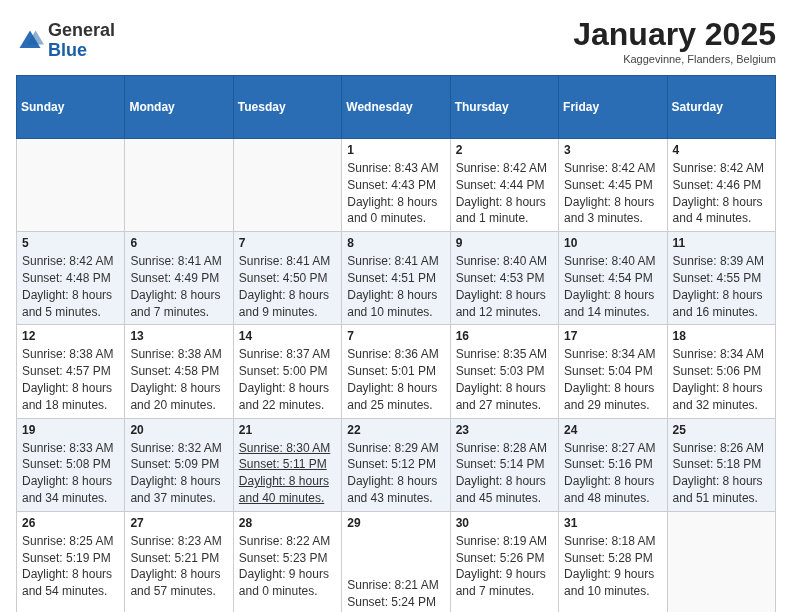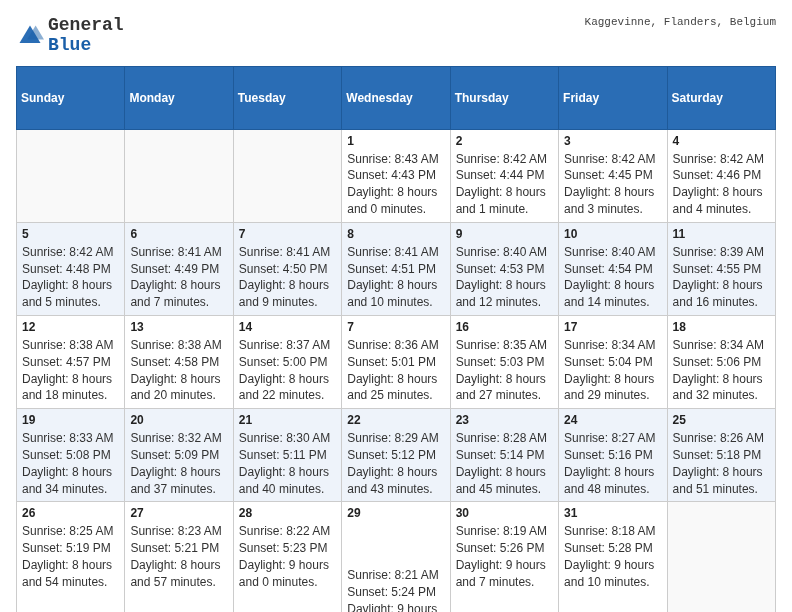--- a/index.html
+++ b/index.html
@@ -6,23 +6,22 @@
     body {
       font-family: Arial, sans-serif;
       background: #fff;
       width: 792px;
       min-height: 612px;
       padding: 16px;
     }
     .header {
       display: flex;
       justify-content: space-between;
-      align-items: flex-start;
+      align-items: center;
       margin-bottom: 10px;
-      font-family: Liberation Mono, monospace;
     }
     .logo {
       display: flex;
       align-items: center;
       gap: 4px;
     }
     .logo-text {
       display: flex;
       flex-direction: column;
       font-size: 18px;
@@ -100,20 +99,21 @@
     <svg class="logo-icon" viewBox="0 0 40 40">
       <polygon points="20,5 35,30 5,30" fill="#2a6db5"></polygon>
       <polygon points="28,5 40,25 16,25" fill="#1a5fa8" opacity="0.5"></polygon>
     </svg>
     <div class="logo-text">
       <span class="logo-general">General</span>
       <span class="logo-blue">Blue</span>
     </div>
   </div>
   <div class="title-block">
+    <div class="month-title">January 2025</div>
     <div class="location">Kaggevinne, Flanders, Belgium</div>
   </div>
 </div>
 
 <table class="calendar">
   <thead>
     <tr>
     <th>Sunday</th>
         <th>Monday</th>
         <th>Tuesday</th>
@@ -269,21 +269,21 @@
         </td>
         <td>
           <div class="day-number">20</div>
           <div class="day-info" style="white-space: pre-line;">Sunrise: 8:32 AM
 Sunset: 5:09 PM
 Daylight: 8 hours
 and 37 minutes.</div>
         </td>
         <td>
           <div class="day-number">21</div>
-          <div class="day-info" style="white-space: pre-line;">Sunrise: 8:30 AM
+          <div class="day-info" style="white-space: pre-line; text-decoration: underline;">Sunrise: 8:30 AM
 Sunset: 5:11 PM
 Daylight: 8 hours
 and 40 minutes.</div>
         </td>
         <td>
           <div class="day-number">22</div>
           <div class="day-info" style="white-space: pre-line;">Sunrise: 8:29 AM
 Sunset: 5:12 PM
 Daylight: 8 hours
 and 43 minutes.</div>

